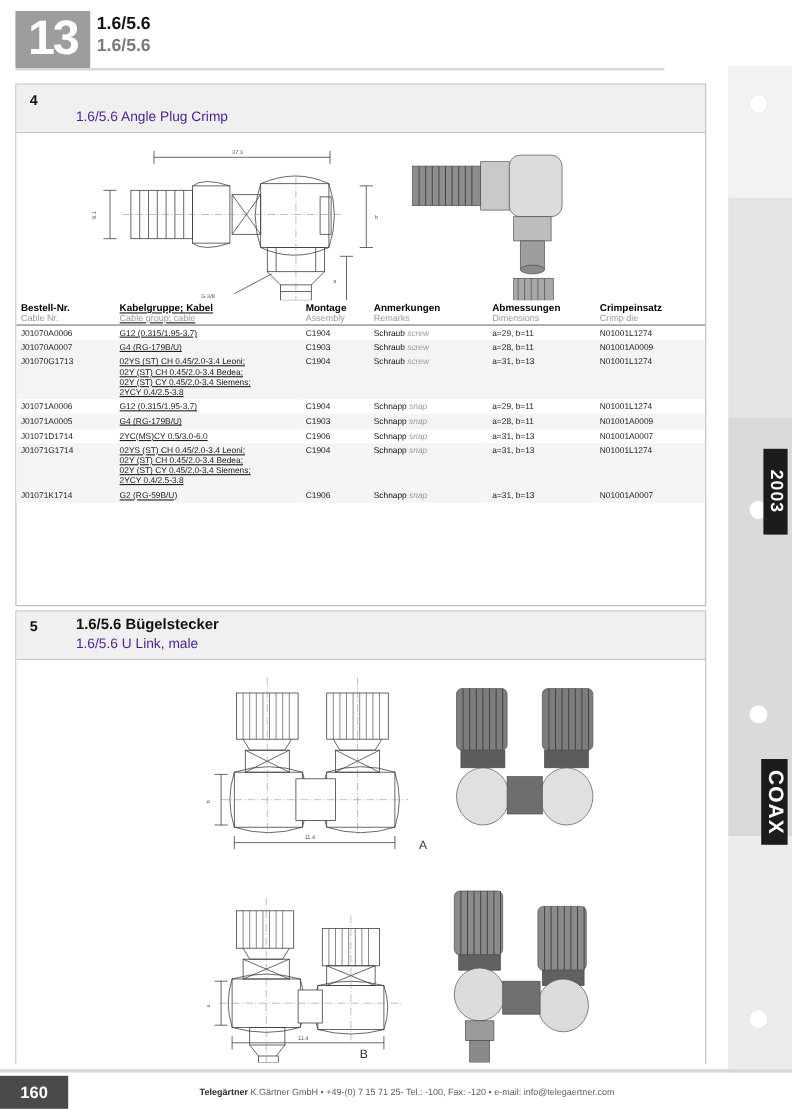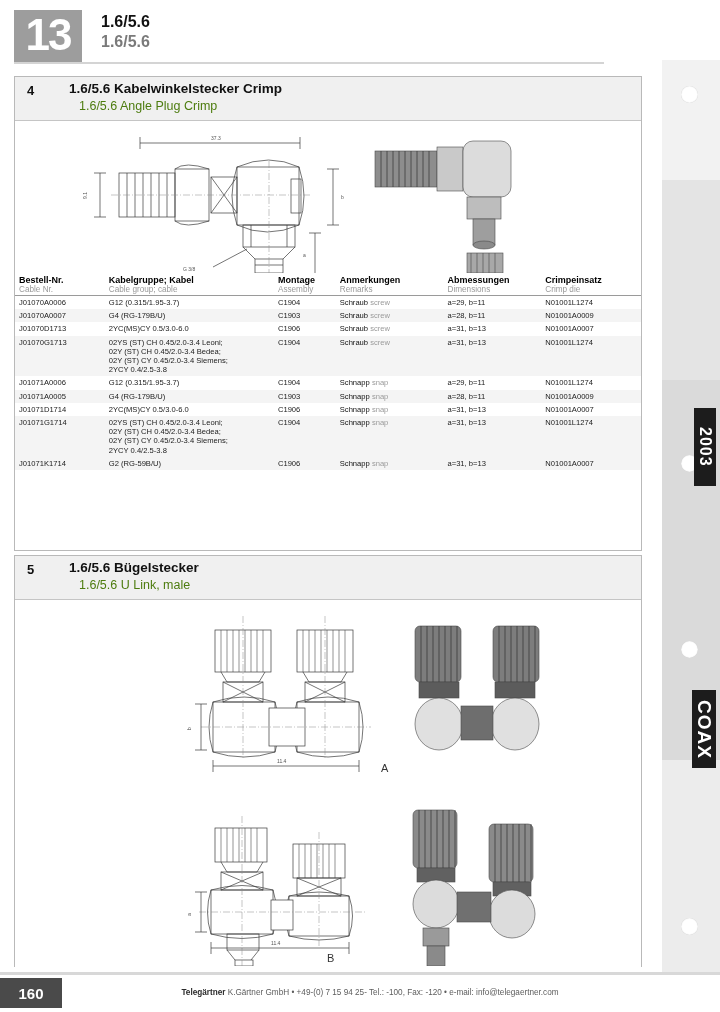--- a/index.html
+++ b/index.html
@@ -54,21 +54,21 @@
   .chapter-badge {
     position: absolute; left: 14px; top: 10px;
     width: 68px; height: 52px;
     background: #9d9d9d;
     color: #ffffff;
     font-size: 44px; font-weight: bold;
     line-height: 50px; text-align: center;
     letter-spacing: -2px;
   }
   .header-titles {
-    position: absolute; left: 101px; top: 12px;
+    position: absolute; left: 88px; top: 12px;
   }
   .header-titles .ht1 {
     font-size: 16px; font-weight: bold; color: #111; line-height: 20px;
   }
   .header-titles .ht2 {
     font-size: 16px; font-weight: bold; color: #7a7a7a; line-height: 20px;
   }
   .header-rule {
     position: absolute; left: 14px; top: 62px; width: 590px; height: 2px;
     background: #d4d4d4;
@@ -89,22 +89,22 @@
   }
   .sec-num {
     position: absolute; left: 12px; top: 6px;
     font-size: 13px; font-weight: bold; color: #111;
   }
   .sec-title-de {
     position: absolute; left: 54px; top: 4px;
     font-size: 13.5px; font-weight: bold; color: #111;
   }
   .sec-title-en {
-    position: absolute; left: 64px; top: 22px;
-    font-size: 12.5px; color: #4d7c0f;
+    position: absolute; left: 54px; top: 22px;
+    font-size: 12.5px; color: #4c1d95;
   }
 
   .sec-body { position: relative; background:#fff; }
 
   
   .draw-area { position: relative; width: 100%; }
   .dim-txt { font-size: 5px; fill: #555; font-family: "Liberation Sans", sans-serif; }
   .lbl-ab { font-size: 11px; fill: #333; font-family: "Liberation Sans", sans-serif; }
 
   
@@ -122,24 +122,24 @@
   table.spec thead tr { border-bottom: 1px solid #9a9a9a; }
   table.spec td {
     vertical-align: top;
     padding: 2px 4px;
     font-size: 7.6px;
     line-height: 9.2px;
     color: #202020;
   }
   table.spec tbody tr.alt { background: #f4f4f4; }
   .rm-de { color: #111; text-align: right; }
-  .rm-en { color: #9a9a9a; }
+  .rm-en { color: #9a9a9a; font-style: italic; }
 
   .col-order { width: 90px; }
-  .col-cable { width: 170px; }
+  .col-cable { width: 170px; text-decoration: underline; }
   .col-asm   { width: 62px; }
   .col-rem   { width: 108px; }
   .col-dim   { width: 98px; }
   .col-crimp { width: 100px; }
 
   
   .footer-rule {
     position: absolute; left: 0; top: 972px; width: 720px; height: 3px;
     background: #d8d8d8;
   }
@@ -179,21 +179,20 @@
   <div class="chapter-badge">13</div>
   <div class="header-titles">
     <div class="ht1">1.6/5.6</div>
     <div class="ht2">1.6/5.6</div>
   </div>
   <div class="header-rule"></div>
 
   <div class="section" style="top:76px; height:475px;">
     <div class="sec-head">
       <div class="sec-num">4</div>
-      <div class="sec-title-de">1.6/5.6 Kabelwinkelstecker Crimp</div>
       <div class="sec-title-en">1.6/5.6 Angle Plug Crimp</div>
     </div>
 
     <div class="sec-body">
 
       <div class="draw-area" style="height:152px;">
         <svg width="626" height="152" viewBox="0 0 626 152">
           <g stroke="#3a3a3a" fill="none" stroke-width="0.7">
 
             <line x1="125" y1="22" x2="285" y2="22"></line>
@@ -323,28 +322,20 @@
               <td class="col-crimp">N01001L1274</td>
             </tr>
             <tr class="alt">
               <td class="col-order">J01070A0007</td>
               <td class="col-cable">G4 (RG-179B/U)</td>
               <td class="col-asm">C1903</td>
               <td class="col-rem"><span class="rm-de">Schraub</span><span class="rm-en"> screw</span></td>
               <td class="col-dim">a=28, b=11</td>
               <td class="col-crimp">N01001A0009</td>
             </tr>
-            <tr>
-              <td class="col-order">J01070D1713</td>
-              <td class="col-cable">2YC(MS)CY 0.5/3.0-6.0</td>
-              <td class="col-asm">C1906</td>
-              <td class="col-rem"><span class="rm-de">Schraub</span><span class="rm-en"> screw</span></td>
-              <td class="col-dim">a=31, b=13</td>
-              <td class="col-crimp">N01001A0007</td>
-            </tr>
             <tr class="alt">
               <td class="col-order">J01070G1713</td>
               <td class="col-cable">02YS (ST) CH 0.45/2.0-3.4 Leoni;<br>02Y (ST) CH 0.45/2.0-3.4 Bedea;<br>02Y (ST) CY 0.45/2.0-3.4 Siemens;<br>2YCY 0.4/2.5-3.8</td>
               <td class="col-asm">C1904</td>
               <td class="col-rem"><span class="rm-de">Schraub</span><span class="rm-en"> screw</span></td>
               <td class="col-dim">a=31, b=13</td>
               <td class="col-crimp">N01001L1274</td>
             </tr>
             <tr>
               <td class="col-order">J01071A0006</td>
@@ -575,15 +566,15 @@
           <rect x="412" y="346" width="18" height="20" fill="#8a8a8a"></rect>
         </g>
       </svg>
     </div>
   </div>
 
   <div class="footer-rule"></div>
   <div class="page-num-box">160</div>
   <div class="footer-text">
     <b>Telegärtner</b>
-    <span>K.Gärtner GmbH • +49-(0) 7 15 94 25- Tel.: -100, Fax: -120 • e-mail: info@telegaertner.com</span>
+    <span>K.Gärtner GmbH • +49-(0) 7 15 71 25- Tel.: -100, Fax: -120 • e-mail: info@telegaertner.com</span>
   </div>
 </div>
 
 </body></html>

